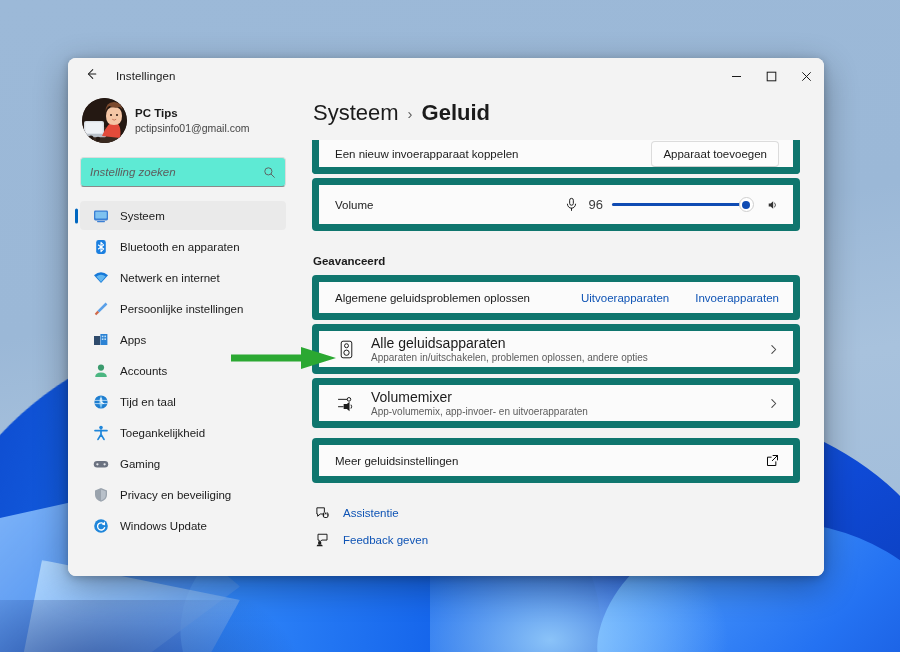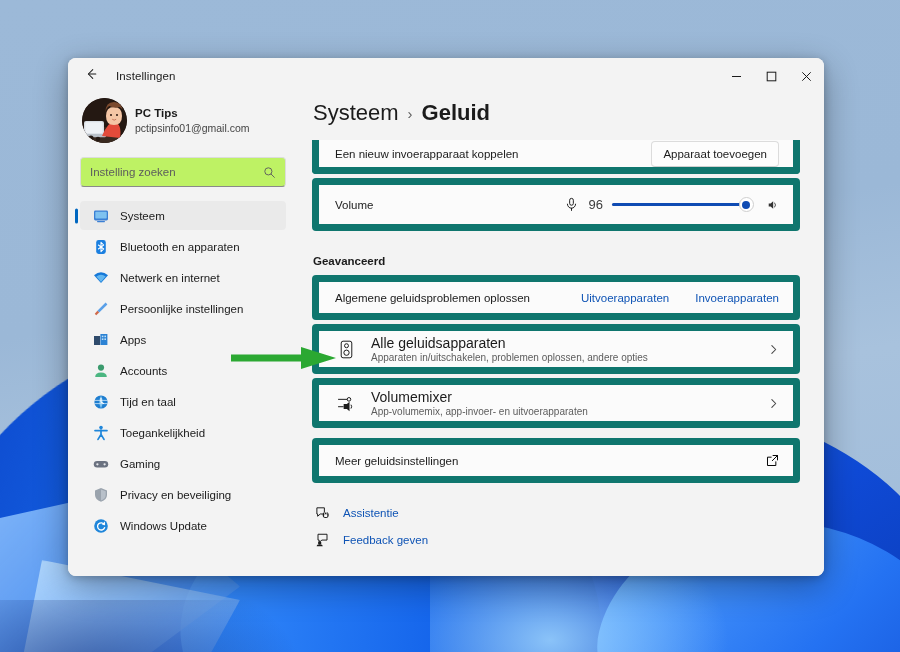--- a/index.html
+++ b/index.html
@@ -101,23 +101,23 @@
   .account { display: flex; align-items: center; gap: 8px; padding: 4px 0 14px 2px; }
   .avatar {
     width: 45px; height: 45px; border-radius: 50%; overflow: hidden;
     background: #2b1d18; position: relative; flex: 0 0 45px;
   }
   .acc-text { min-width: 0; }
   .acc-name { font-size: 11.5px; font-weight: bold; color: #1b1b1b; line-height: 1.35; }
   .acc-mail { font-size: 10.5px; color: #444; line-height: 1.35; white-space: nowrap; }
 
   .searchbox {
-    height: 30px; background: #bef264; border: 1px solid #dcdcdc;
+    height: 30px; background: #5eead4; border: 1px solid #dcdcdc;
     border-bottom-color: #8a8a8a; border-radius: 4px;
-    display: flex; align-items: center; padding: 0 9px; margin-bottom: 14px;
+    display: flex; align-items: center; padding: 0 9px; margin-bottom: 14px; font-style: italic;
   }
   .search-ph { font-size: 11.5px; color: #5d5d5d; flex: 1; }
   .search-ico { color: #5d5d5d; display: flex; }
 
   .navlist { display: flex; flex-direction: column; }
   .navitem {
     height: 29px; display: flex; align-items: center; gap: 11px;
     border-radius: 4px; padding-left: 12px; position: relative; margin-bottom: 2px;
   }
   .navitem.active { background: #eaeaea; }

